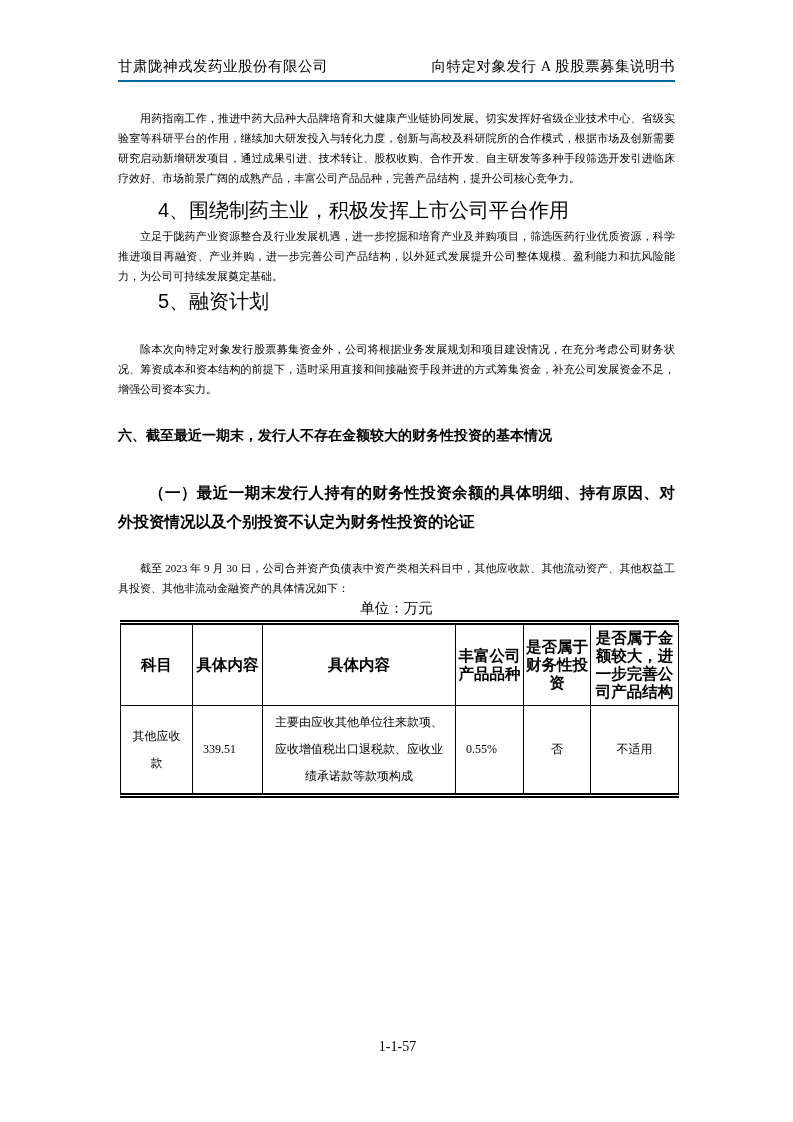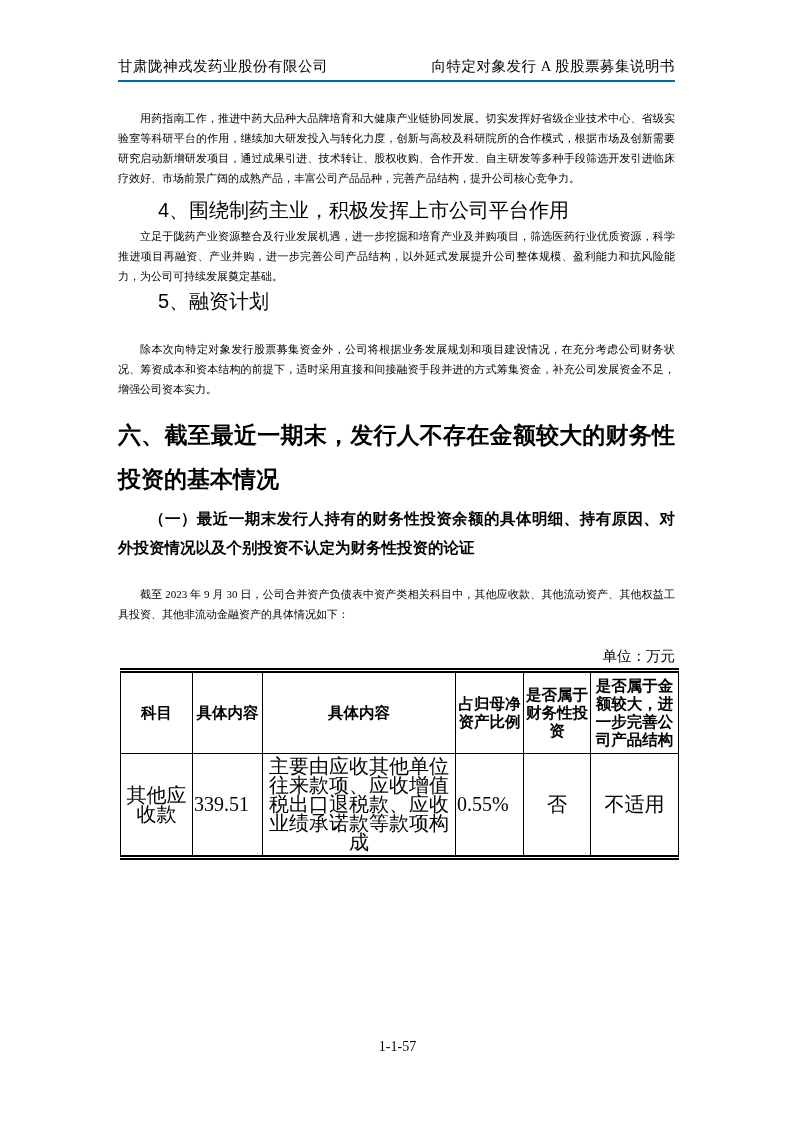--- a/index.html
+++ b/index.html
@@ -27,47 +27,47 @@
 
   .h-num {
     font-family:"Liberation Sans","DejaVu Sans",sans-serif;
     font-weight:normal; font-size:20px; line-height:31px; text-indent:2em;
     margin-top:7px;
   }
   .h-num.h5 { margin-top:0; }
 
   .h-major {
     font-family:"Liberation Sans","DejaVu Sans",sans-serif;
-    font-weight:bold; font-size:23px; line-height:44px;
+    font-weight:bold; font-size:14px; line-height:44px;
     text-align:justify; margin-top:14px;
   }
   .h-sub {
     font-family:"Liberation Sans","DejaVu Sans",sans-serif;
     font-weight:bold; font-size:15.5px; line-height:29px;
-    text-align:justify; text-indent:2em; margin-top:3px;
+    text-align:justify; text-indent:2em; margin-top:21px;
   }
 
   .unit-label {
-    margin-top:22px; font-size:14.5px; line-height:20px; text-align:right;
+    margin-top:0; font-size:14.5px; line-height:20px; text-align:center;
   }
 
   table.fin-table {
     border-collapse:collapse; table-layout:fixed; width:558px;
     margin-top:2px; margin-left:2px;
     border-top:5px double #000; border-bottom:5px double #000;
     border-left:1px solid #000; border-right:1px solid #000;
   }
   .fin-table th, .fin-table td { border:1px solid #000; vertical-align:middle; }
   .fin-table th {
     font-family:"Liberation Sans","DejaVu Sans",sans-serif;
     font-weight:bold; font-size:15.5px; line-height:18px;
     text-align:center; padding:4px 1px;
   }
   .fin-table td {
-    font-size:20px; line-height:19px; text-align:center; padding:3px 1px;
+    font-size:12px; line-height:27px; text-align:center; padding:3px 10px;
   }
   .fin-table td.num { text-align:left; padding-right:5px; }
 
   .doc-footer {
     position:absolute; left:1px; top:1038px; width:793px;
     text-align:center; font-size:14px; line-height:18px;
   }
 </style>
 </head>
 <body>
@@ -100,21 +100,21 @@
         <col style="width:193px">
       <col style="width:68px">
         <col style="width:67px">
         <col style="width:88px">
     </colgroup>
     <thead>
       <tr>
         <th>科目</th>
         <th>具体内容</th>
         <th>具体内容</th>
-        <th>占归母净资产比例</th>
+        <th>丰富公司产品品种</th>
         <th>是否属于财务性投资</th>
         <th>是否属于金额较大，进一步完善公司产品结构</th>
       </tr>
     </thead>
     <tbody>
       <tr>
         <td>其他应收款</td>
         <td class="num">339.51</td>
         <td>主要由应收其他单位往来款项、应收增值税出口退税款、应收业绩承诺款等款项构成</td>
         <td class="num">0.55%</td>

